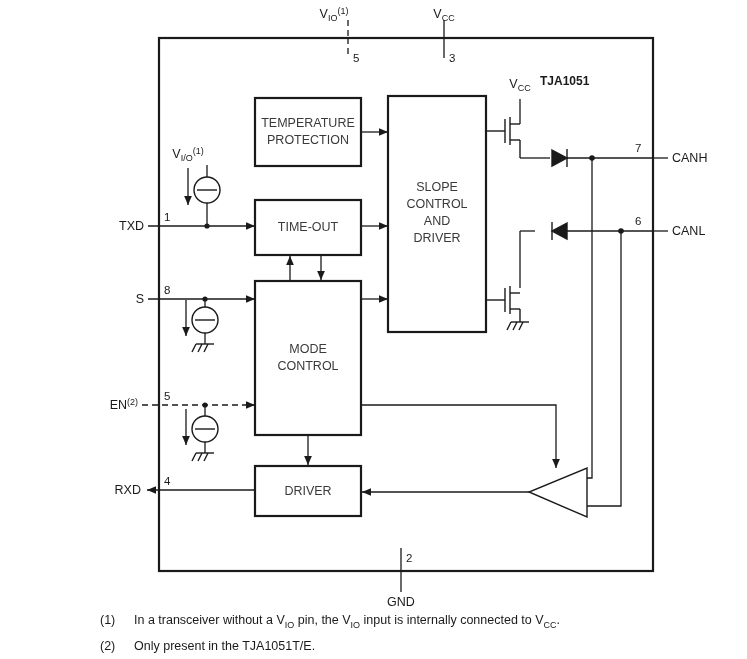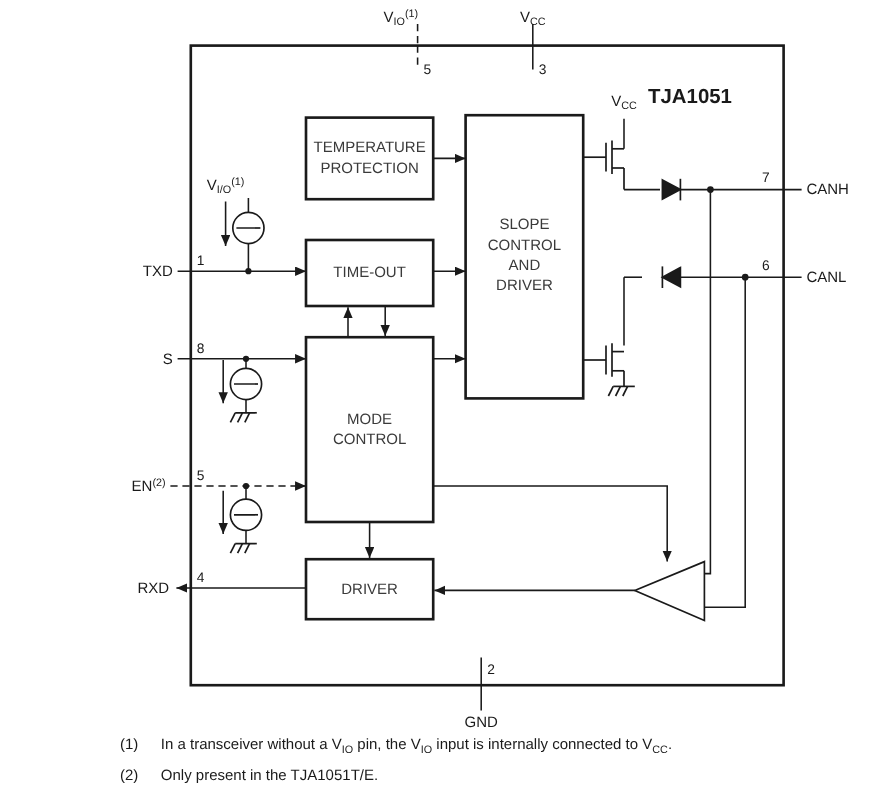--- a/index.html
+++ b/index.html
@@ -258,14 +258,14 @@
       In a transceiver without a V<sub>IO</sub> pin, the V<sub>IO</sub> input is internally connected to V<sub>CC</sub>.
     </div>
   </div>
   <div class="note-row">
     <div class="note-num">(2)</div>
     <div class="note-txt">Only present in the TJA1051T/E.</div>
   </div>
 </div>
 
 <div style="position:absolute; left:540px; top:71px;">
-  <span class="lbl-part" style="font-family:'Liberation Sans',sans-serif; font-size:17px; font-weight:bold;">TJA1051</span>
+  <span class="lbl-part" style="font-family:'Liberation Sans',sans-serif; font-size:12px; font-weight:bold;">TJA1051</span>
 </div>
 
 </body></html>

